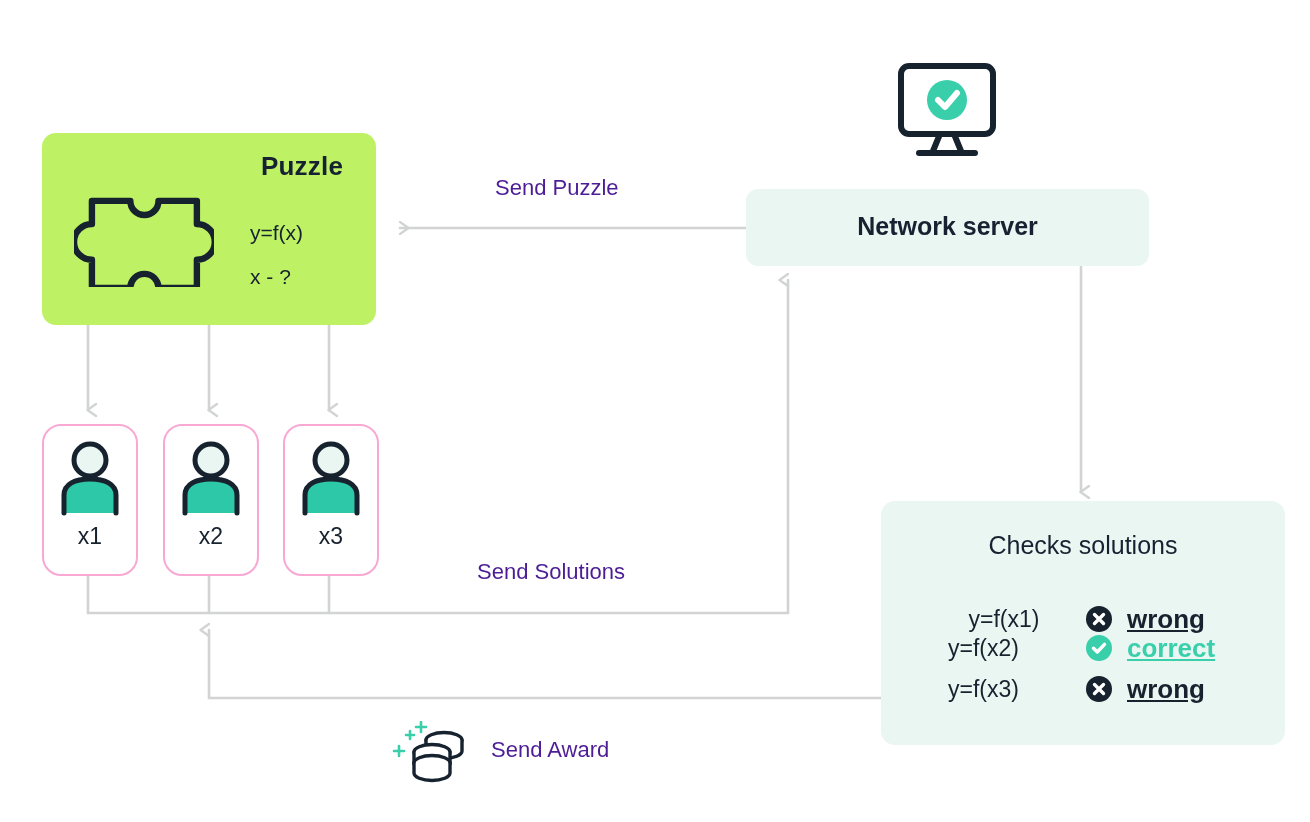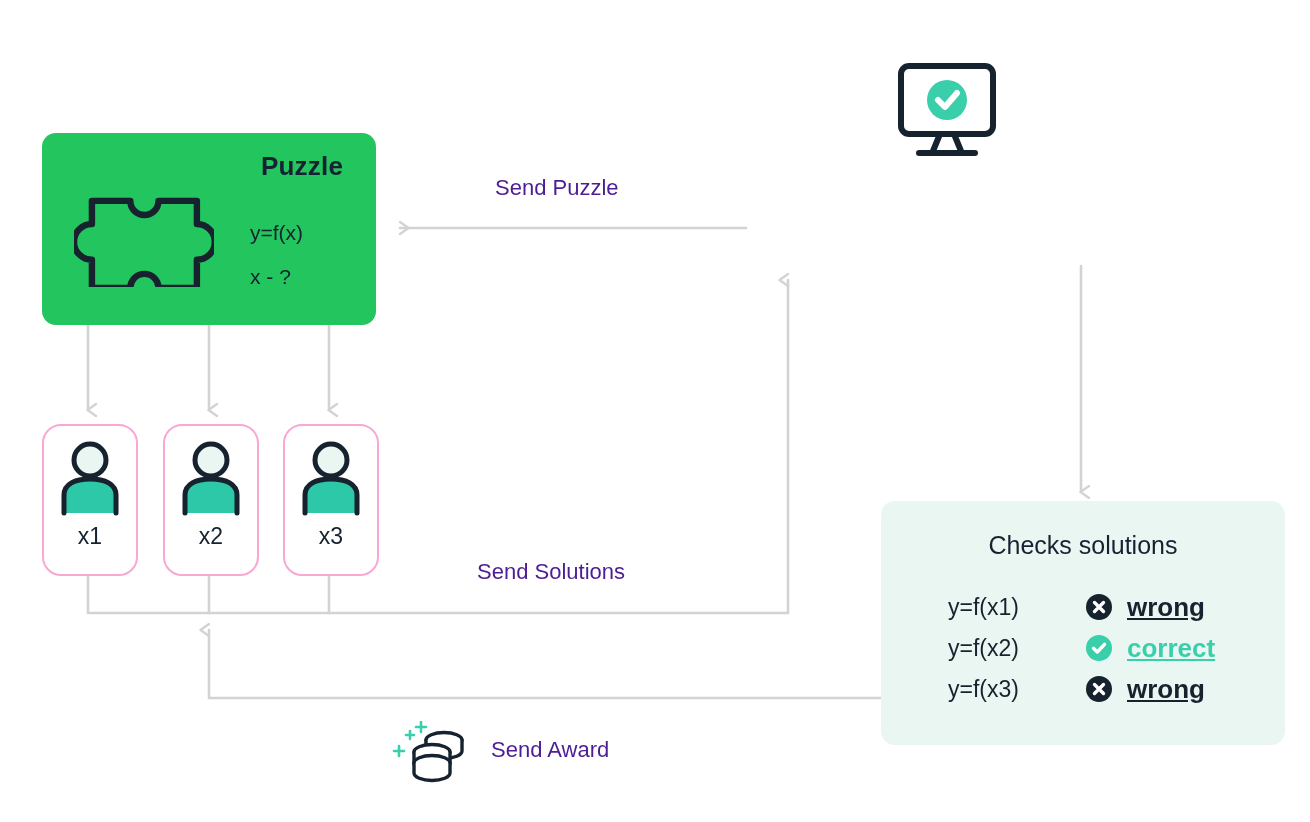--- a/index.html
+++ b/index.html
@@ -28,21 +28,21 @@
     pointer-events: none;
   }
 
   
   #puzzle-card {
     position: absolute;
     left: 42px;
     top: 133px;
     width: 334px;
     height: 192px;
-    background: #22c55e;
+    background: #bef264;
     border-radius: 14px;
   }
   #puzzle-icon {
     position: absolute;
     left: 32px;
     top: 50px;
   }
   #puzzle-title {
     position: absolute;
     left: 190px;
@@ -139,21 +139,21 @@
     font-weight: normal;
     color: #162231;
   }
   .check-row {
     position: absolute;
     left: 67px;
     display: flex;
     align-items: center;
     height: 30px;
   }
-  #check-row-0 { top: 91px; }
+  #check-row-0 { top: 103px; text-align: center; }
   #check-row-1 { top: 132px; }
   #check-row-2 { top: 173px; }
   .check-expr {
     font-size: 23px;
     color: #17222f;
     width: 112px;
     white-space: nowrap;
   }
   .check-icon {
     width: 26px;
@@ -272,20 +272,23 @@
   <div id="monitor-icon">
     <svg width="108" height="98" viewBox="0 0 108 98">
       <rect x="8" y="6" width="92" height="68" rx="8" ry="8" fill="#ffffff" stroke="#17222f" stroke-width="6"></rect>
       <circle cx="54" cy="40" r="20" fill="#3acfab"></circle>
       <path d="M45,40 L52,47 L64,33" fill="none" stroke="#ffffff" stroke-width="6" stroke-linecap="round" stroke-linejoin="round"></path>
       <path d="M40,91 L47,74 M68,91 L61,74" stroke="#17222f" stroke-width="6" stroke-linecap="round"></path>
       <path d="M26,93 L82,93" stroke="#17222f" stroke-width="6" stroke-linecap="round"></path>
     </svg>
   </div>
 
+  <div id="server-card">
+    <div id="server-title">Network server</div>
+  </div>
 
   <div id="checks-card">
     <div id="checks-title">Checks solutions</div>
 
     <div class="check-row" id="check-row-0">
       <span class="check-expr">y=f(x1)</span>
       <span class="check-icon">
         <svg width="26" height="26" viewBox="0 0 26 26">
           <circle cx="13" cy="13" r="13" fill="#17222f"></circle>
           <path d="M8.5,8.5 L17.5,17.5 M17.5,8.5 L8.5,17.5" stroke="#ffffff" stroke-width="3.4" stroke-linecap="round"></path>

